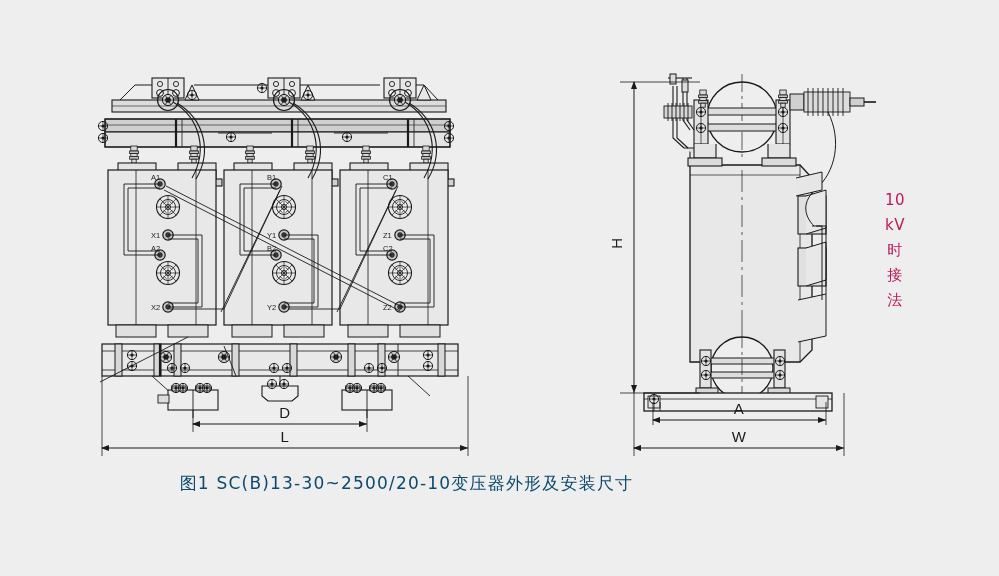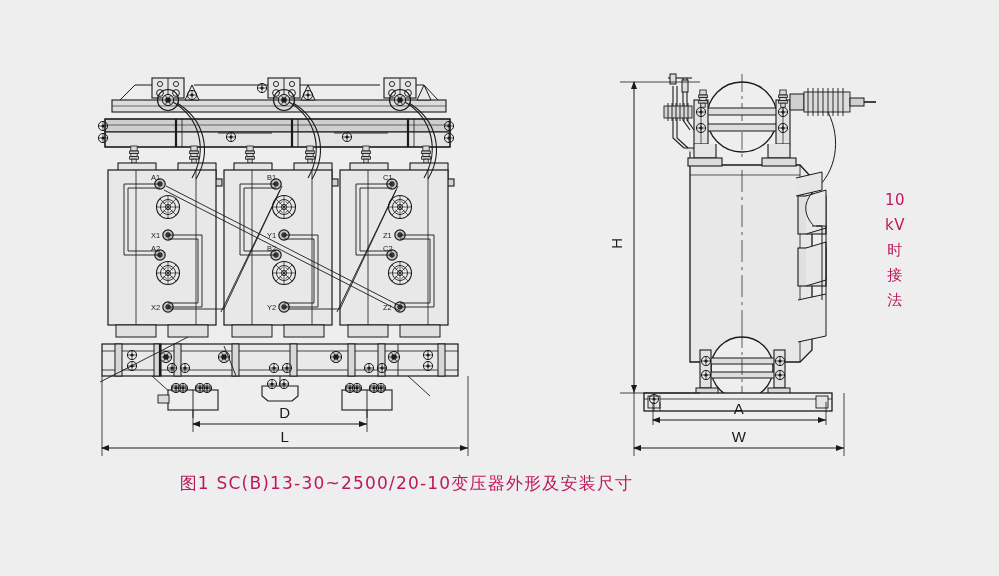--- a/index.html
+++ b/index.html
@@ -12,21 +12,21 @@
     position:relative;
   }
   #stage{position:absolute;left:0;top:0;width:999px;height:508px;}
   svg{display:block;}
   .lbl{font-family:"Liberation Sans","DejaVu Sans",sans-serif;fill:#1a1a1a;}
   .dim-lbl{font-size:15px;letter-spacing:0.5px;}
   .term-lbl{font-size:7.5px;}
   .caption{
     position:absolute;left:0;top:472px;width:813px;
     text-align:center;font-size:17px;letter-spacing:1.2px;
-    color:#be185d;font-family:"DejaVu Sans","Liberation Sans",sans-serif;
+    color:#0c4a6e;font-family:"DejaVu Sans","Liberation Sans",sans-serif;
   }
   .vtext{
     position:absolute;left:872px;top:188px;width:46px;
     text-align:center;font-size:15px;line-height:25px;
     color:#be185d;letter-spacing:0.5px;
     font-family:"DejaVu Sans","Liberation Sans",sans-serif;
   }
   .vtext span{display:block;}
 </style>
 </head>

